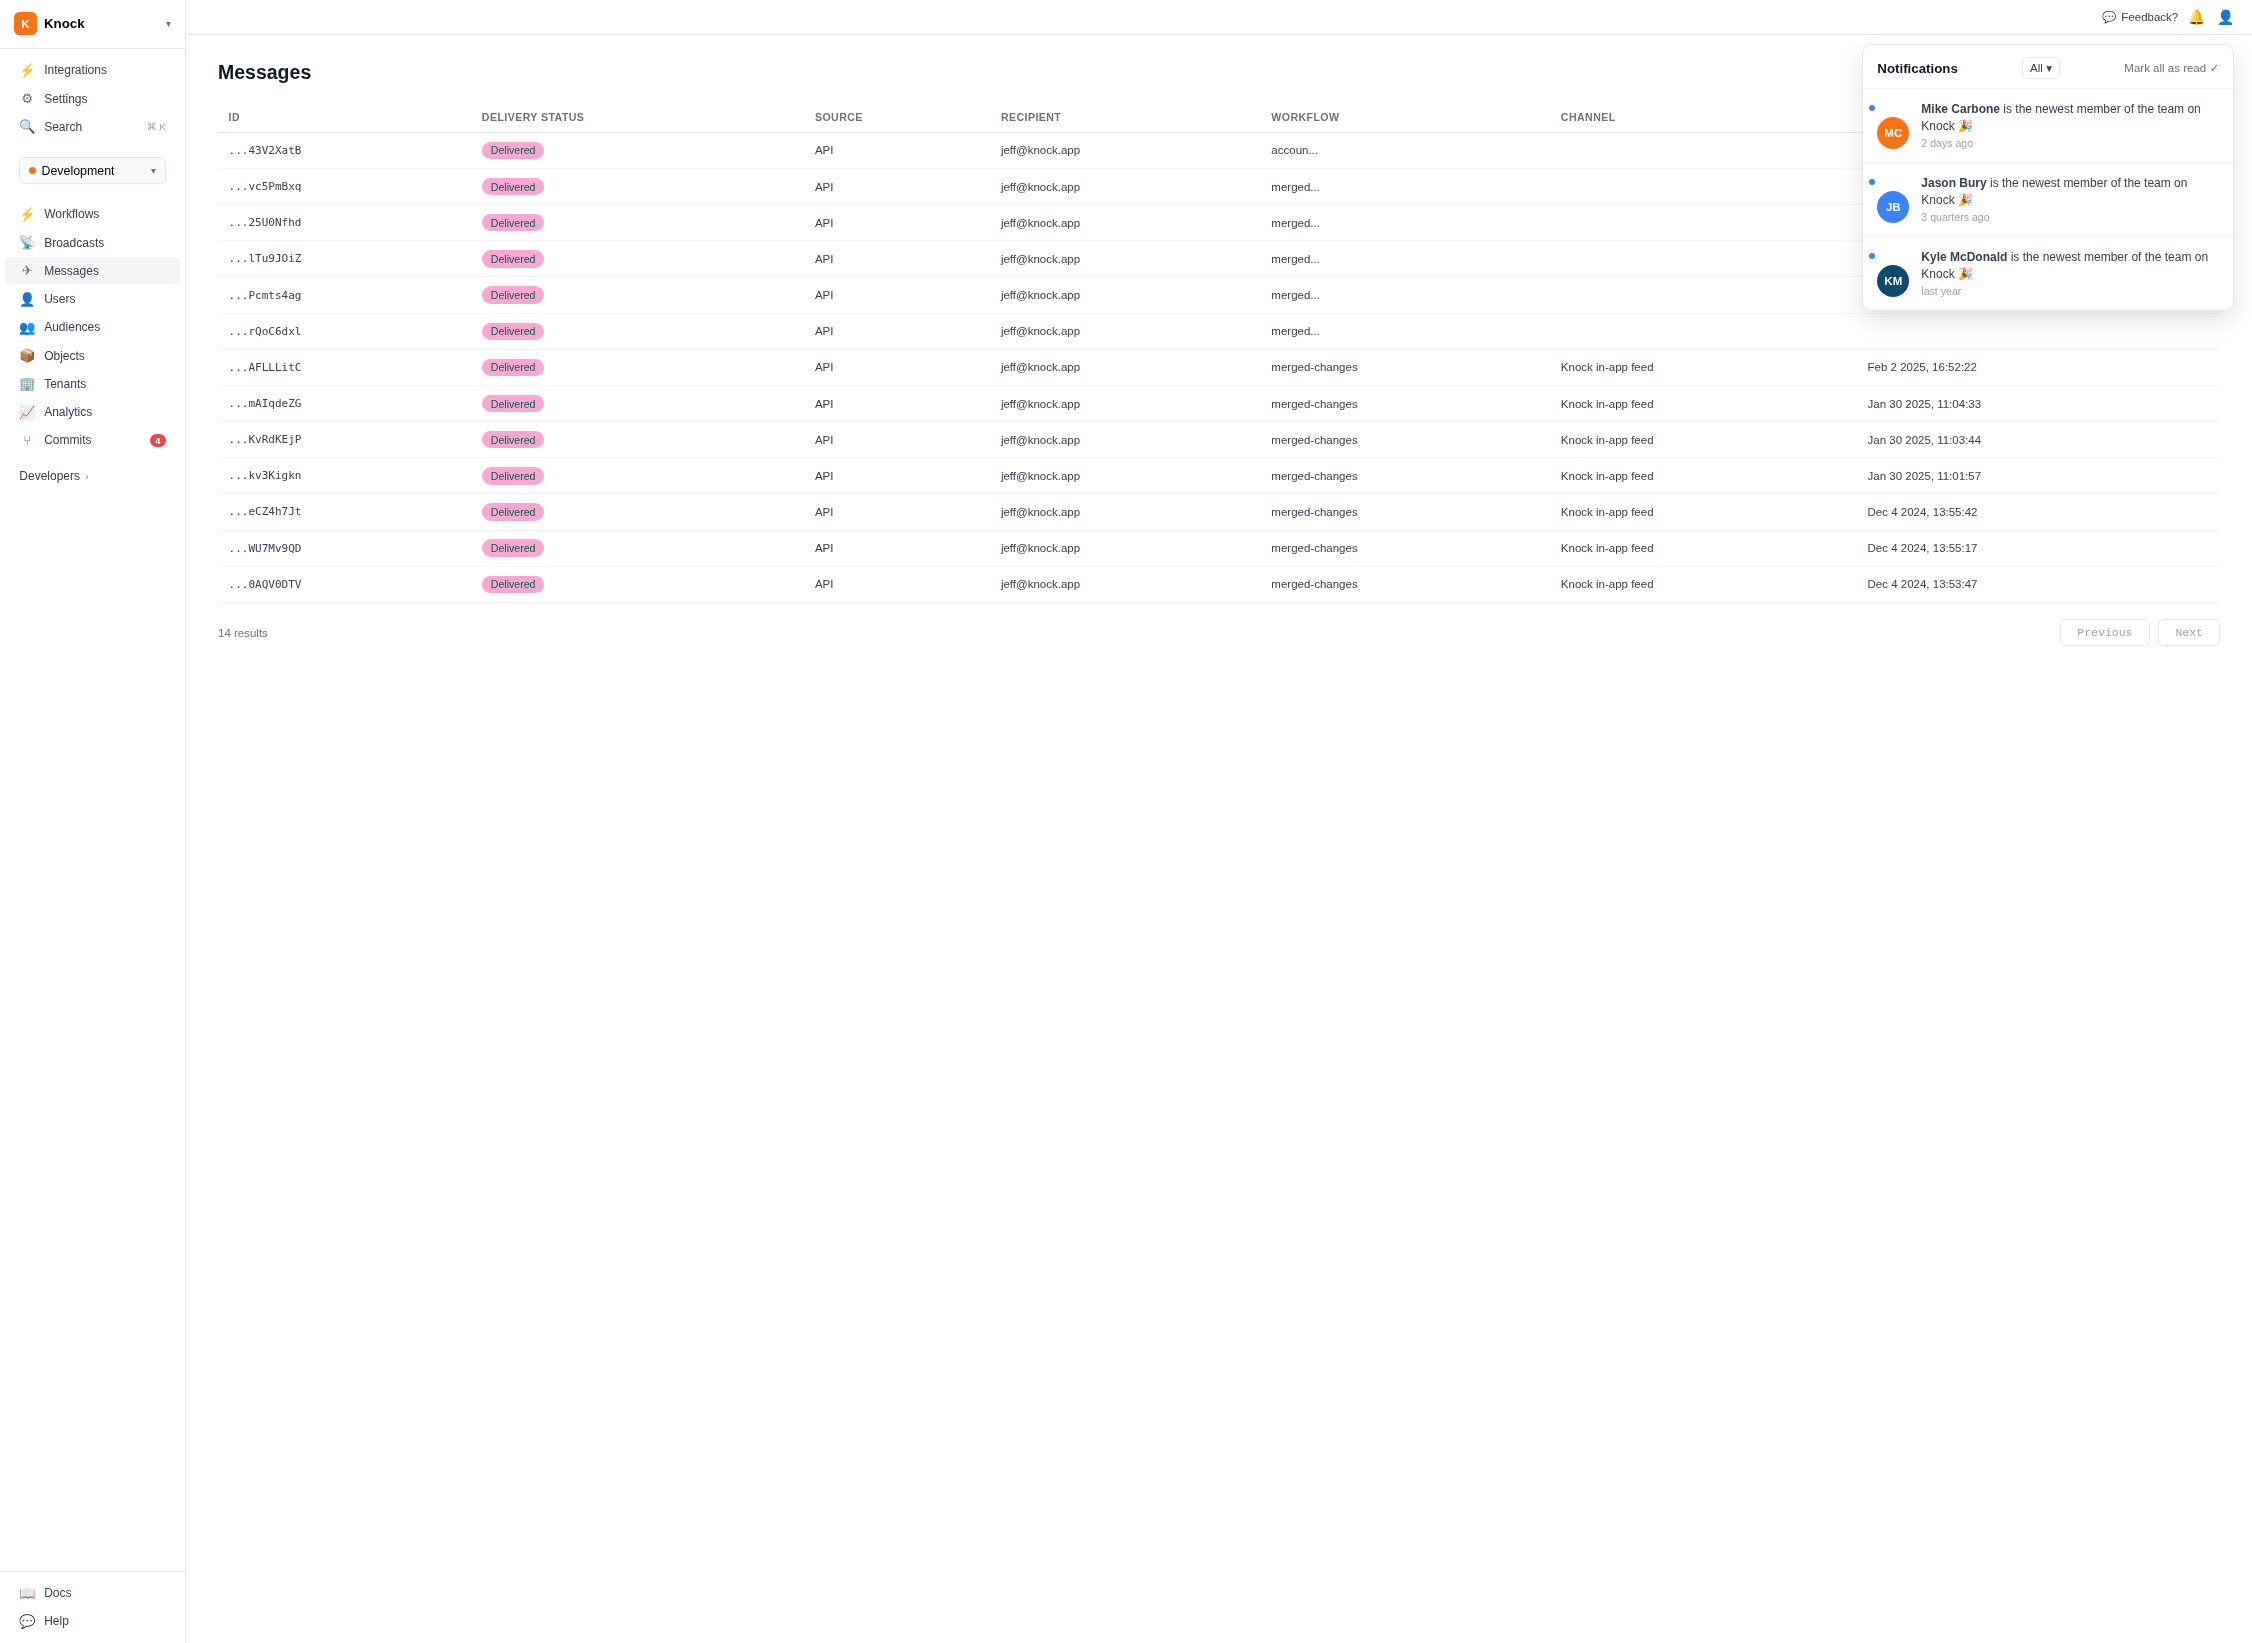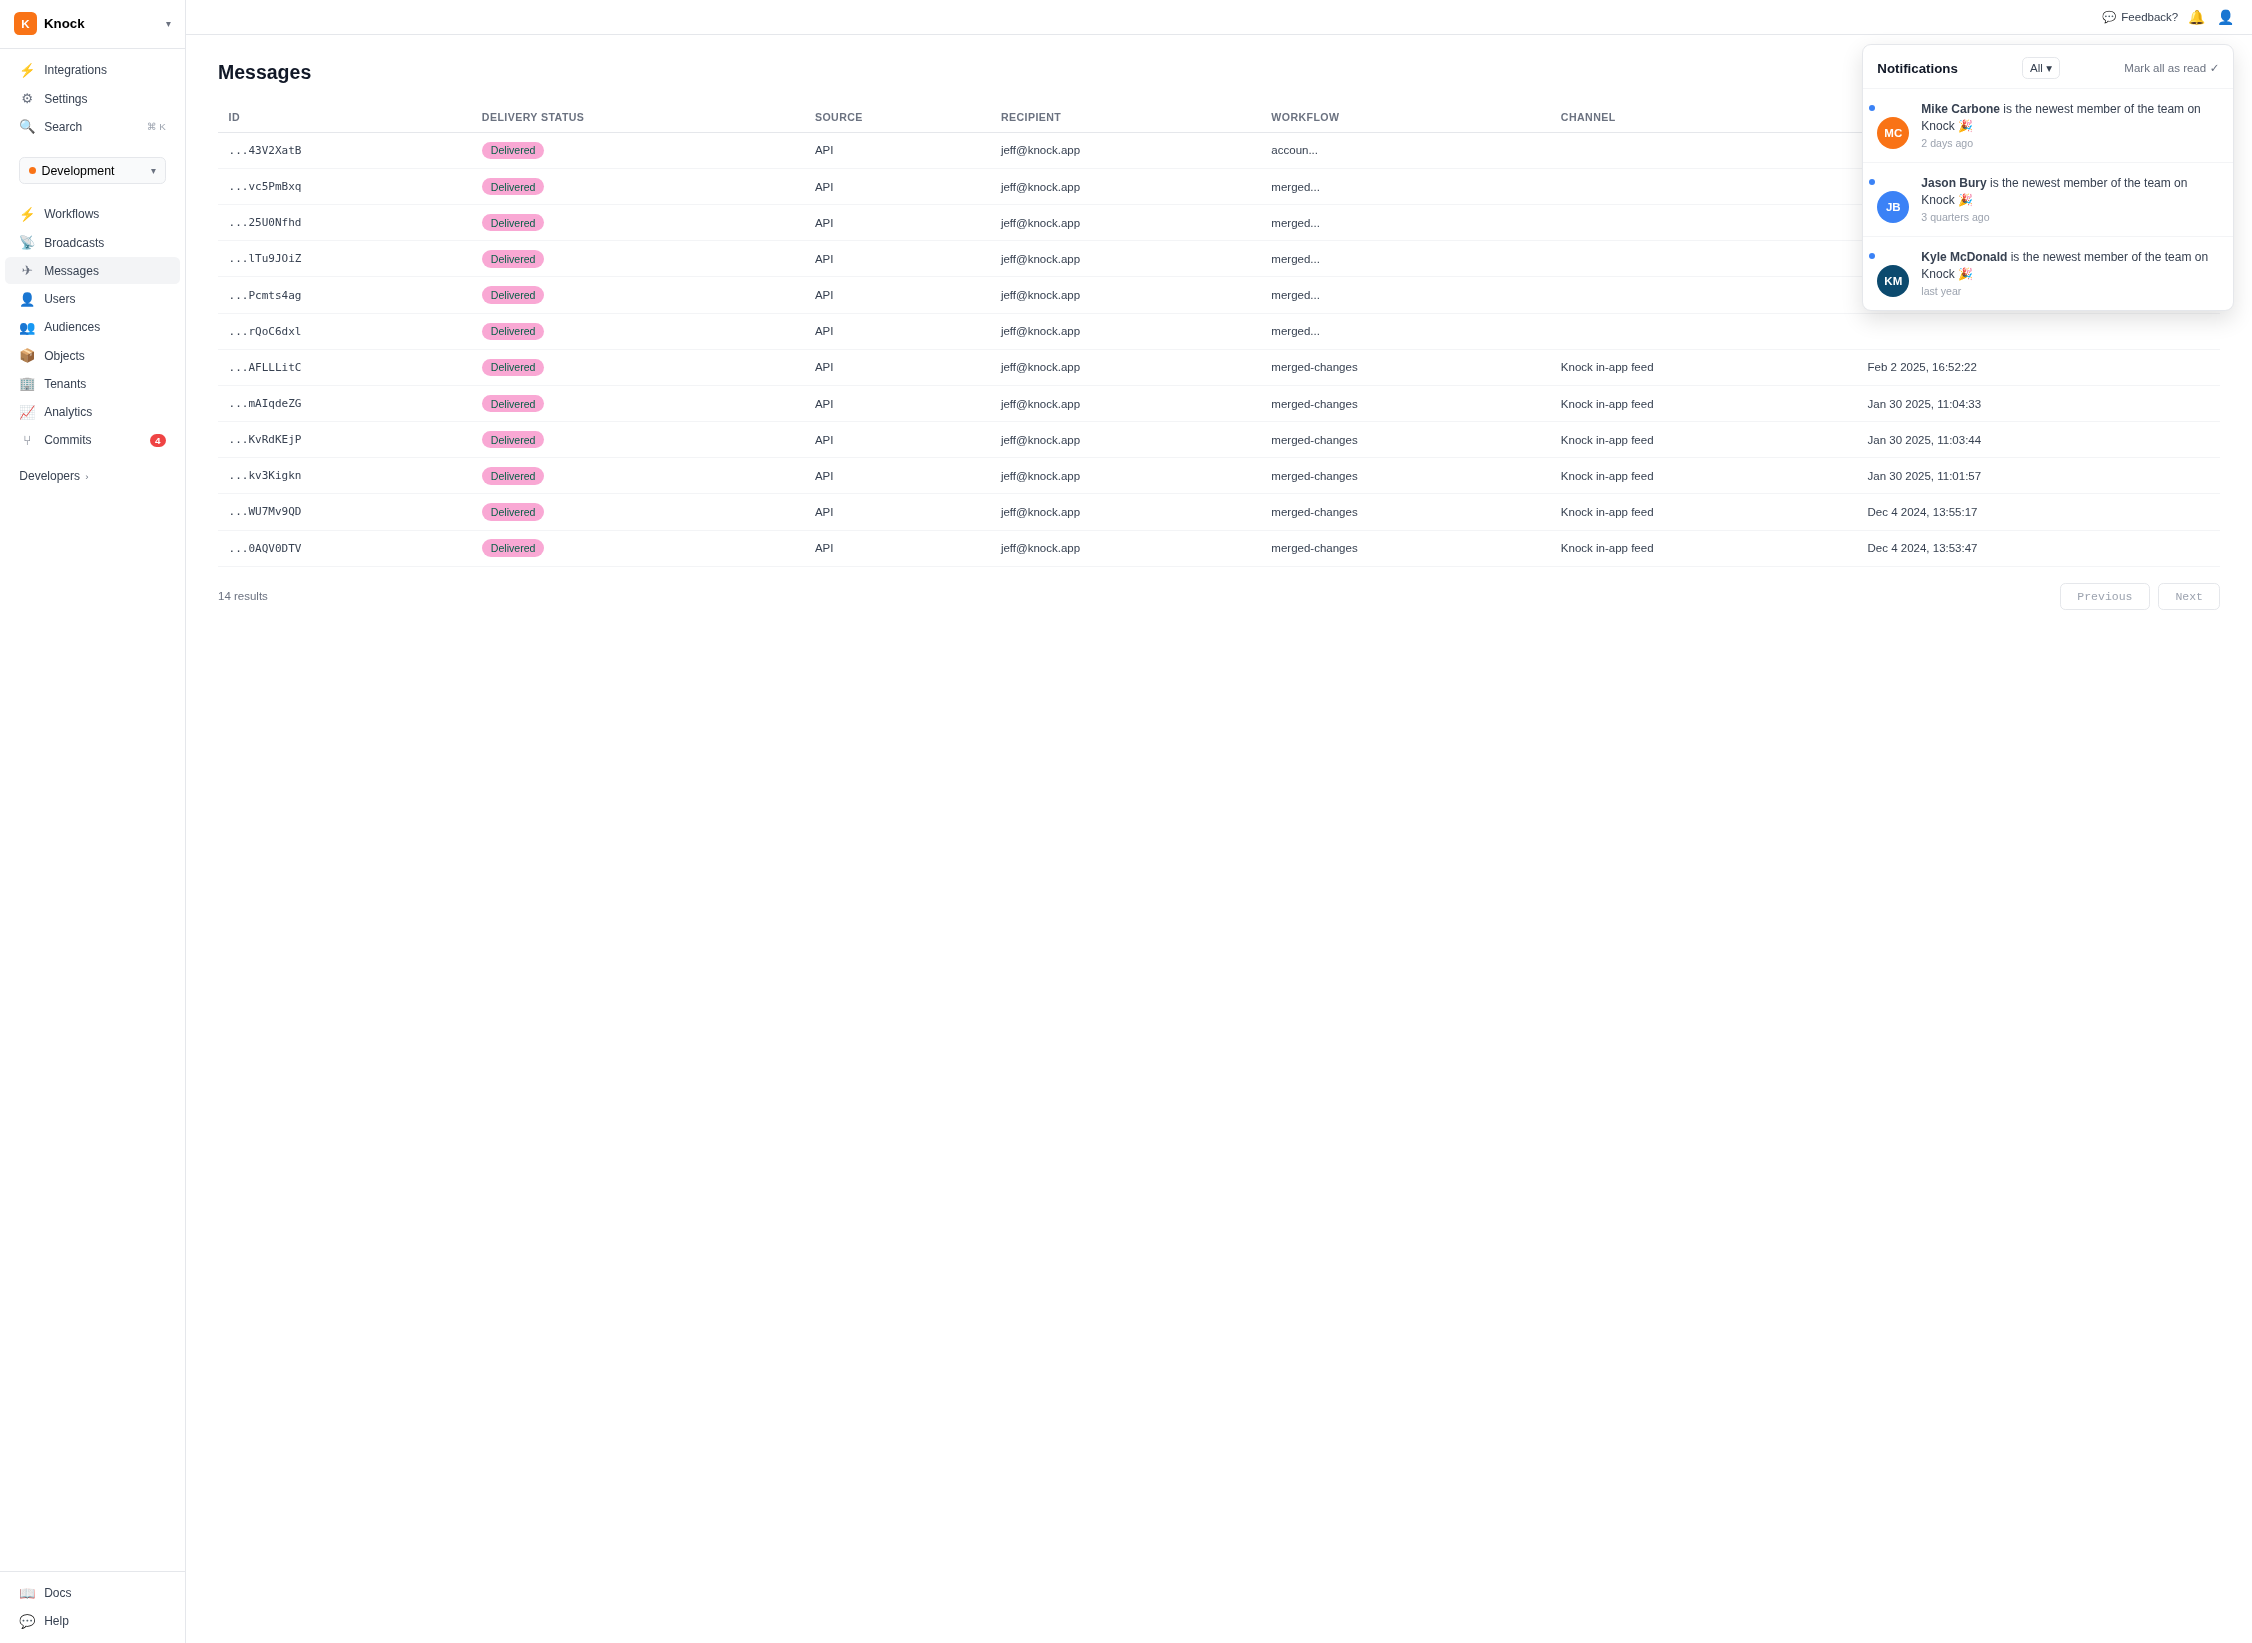--- a/index.html
+++ b/index.html
@@ -466,20 +466,29 @@
           <tr>
     <td class="id-cell">...kv3Kigkn</td>
     <td><span class="status-badge">Delivered</span></td>
     <td>API</td>
     <td>jeff@knock.app</td>
     <td>merged-changes</td>
     <td>Knock in-app feed</td>
     <td>Jan 30 2025, 11:01:57</td>
   </tr>
           <tr>
+    <td class="id-cell">...eCZ4h7Jt</td>
+    <td><span class="status-badge">Delivered</span></td>
+    <td>API</td>
+    <td>jeff@knock.app</td>
+    <td>merged-changes</td>
+    <td>Knock in-app feed</td>
+    <td>Dec 4 2024, 13:55:42</td>
+  </tr>
+          <tr>
     <td class="id-cell">...WU7Mv9QD</td>
     <td><span class="status-badge">Delivered</span></td>
     <td>API</td>
     <td>jeff@knock.app</td>
     <td>merged-changes</td>
     <td>Knock in-app feed</td>
     <td>Dec 4 2024, 13:55:17</td>
   </tr>
           <tr>
     <td class="id-cell">...0AQV0DTV</td>

